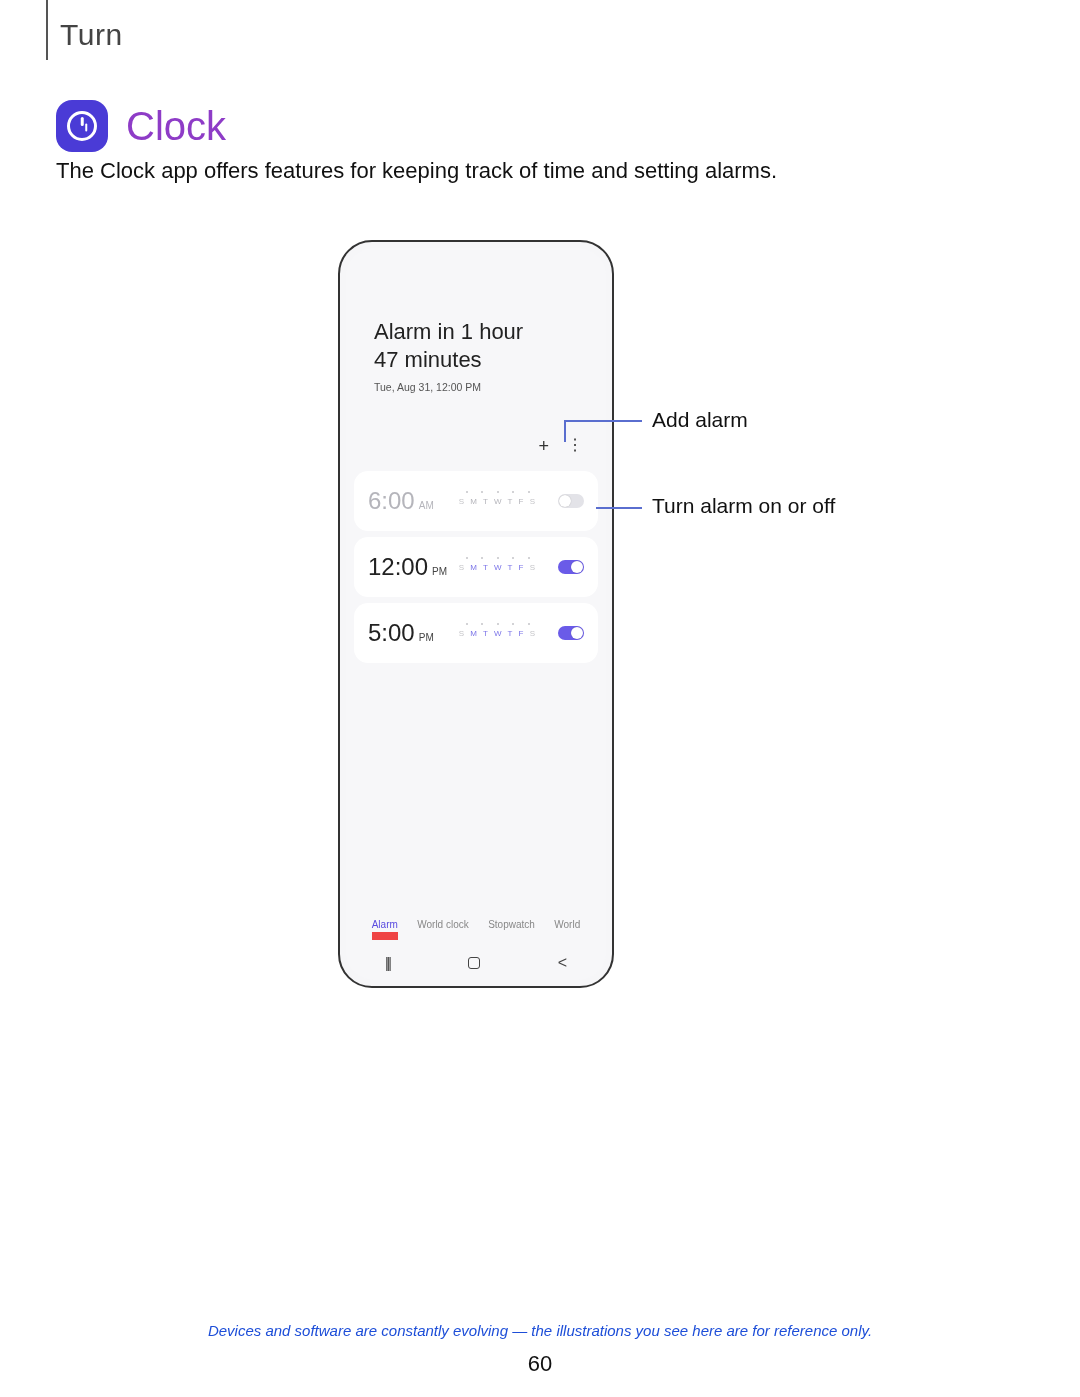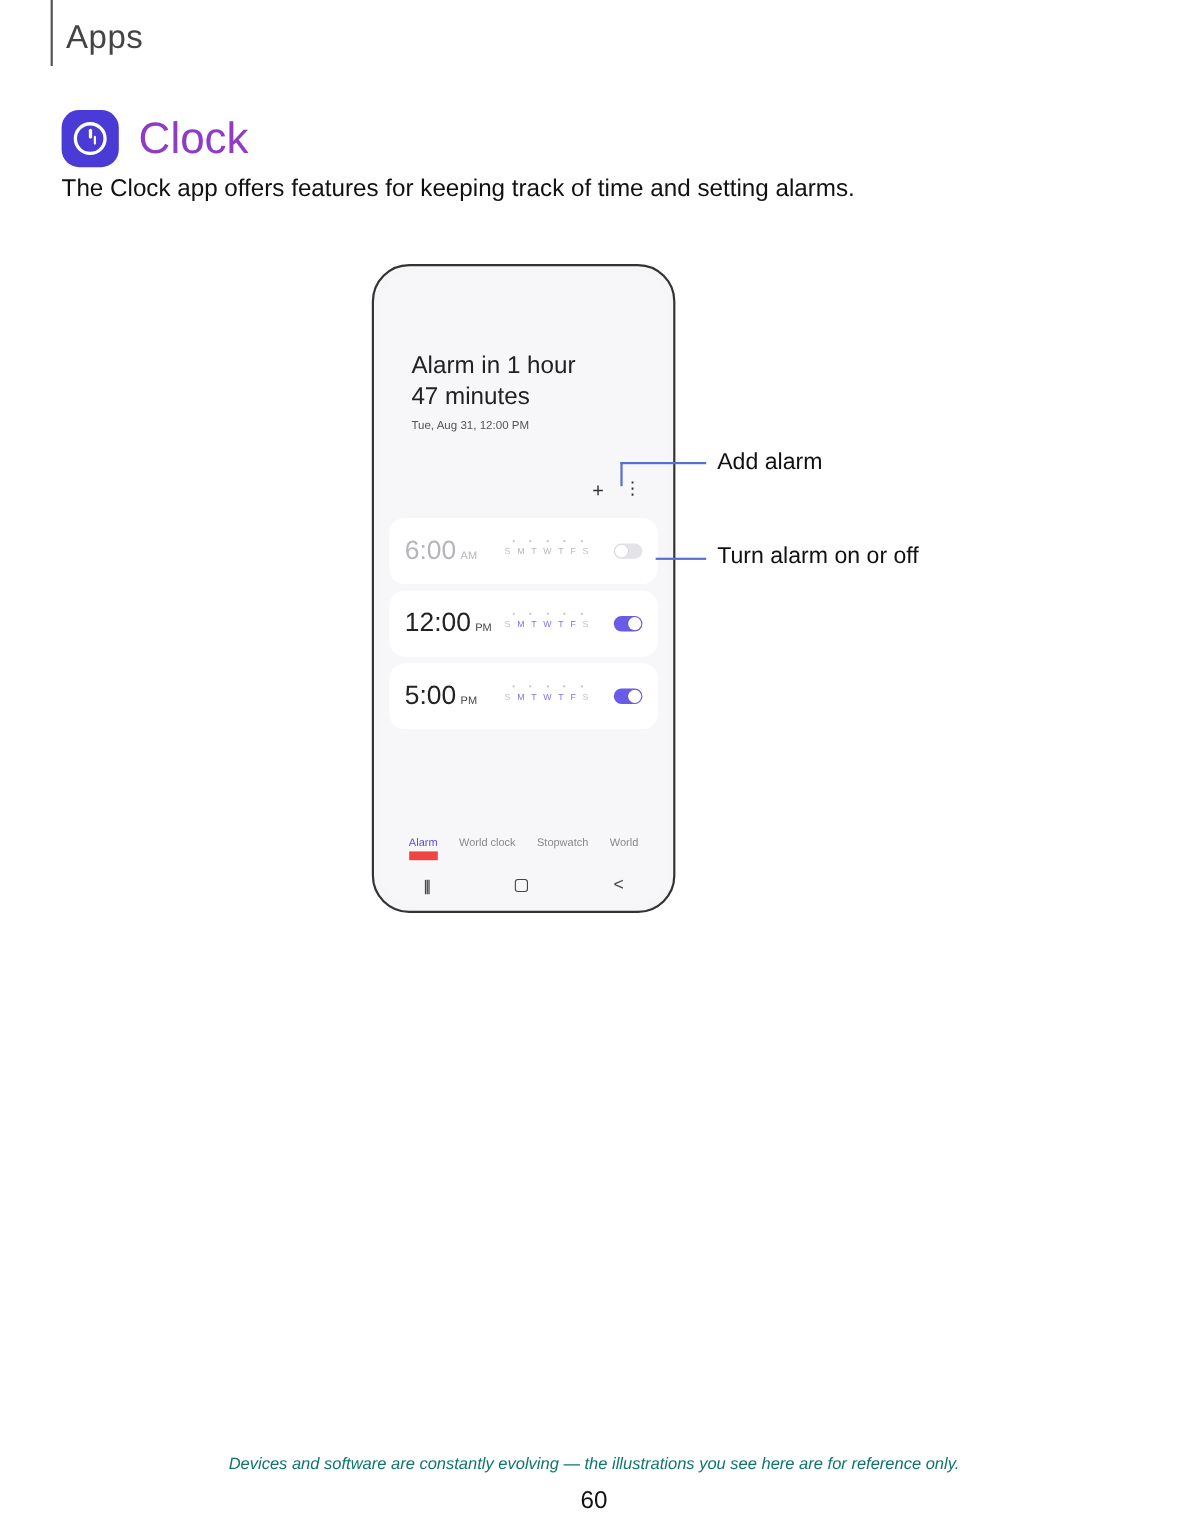--- a/index.html
+++ b/index.html
@@ -75,21 +75,21 @@
     font-size: 22px;
     color: #111;
   }
 
   
   .phone {
     position: absolute;
     left: 338px;
     top: 240px;
     width: 276px;
-    height: 590px;
+    height: 748px;
     border: 2px solid #333;
     border-radius: 34px;
     background: #f6f6f8;
     overflow: hidden;
   }
   .phone-inner {
     position: absolute;
     left: 6px; right: 6px; top: 6px; bottom: 6px;
     border-radius: 28px;
     background: #f7f7f9;
@@ -200,37 +200,37 @@
     background: #5a6ecf;
   }
 
   .footer-note {
     position: absolute;
     left: 0; right: 0;
     bottom: 58px;
     text-align: center;
     font-style: italic;
     font-size: 15px;
-    color: #0f766e;
+    color: #1d4ed8;
     margin-top: 16px;
   }
   .page-num {
     position: absolute;
     left: 0; right: 0;
     bottom: 20px;
     text-align: center;
     font-size: 22px;
     color: #111;
   }
 </style>
 </head>
 <body>
 
 <div class="header-rule"></div>
-<div class="section-label">Apps</div>
+<div class="section-label">Turn</div>
 
 <div class="title-row">
   <div class="clock-icon"></div>
   <div class="title-text">Clock</div>
 </div>
 
 <div class="intro">The Clock app offers features for keeping track of time and setting alarms.</div>
 
 <div class="phone">
   <div class="phone-inner">

